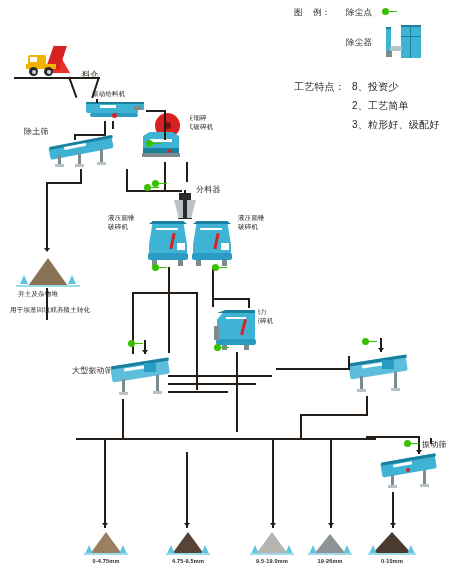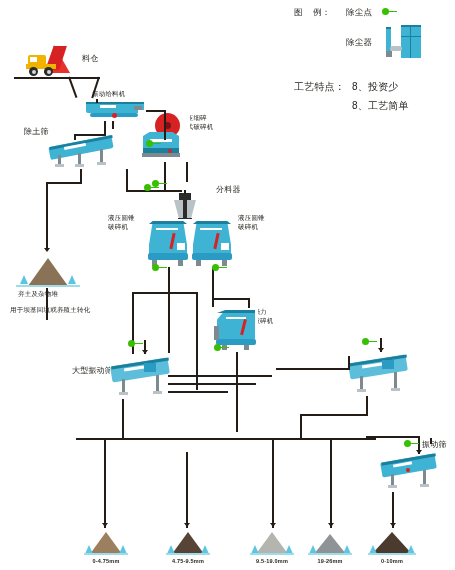--- a/index.html
+++ b/index.html
@@ -94,21 +94,22 @@
     <div class="tealbar" style="left:19px;top:1px;width:20px;height:33px;"></div>
     <div class="teald" style="left:19px;top:1px;width:20px;height:2px;"></div>
     <div class="teald" style="left:19px;top:12px;width:20px;height:1.4px;"></div>
     <div class="teald" style="left:28px;top:1px;width:1.4px;height:33px;"></div>
     <div class="gray" style="left:8px;top:22px;width:12px;height:5px;border-radius:3px;"></div>
     <div class="dkgray" style="left:4px;top:27px;width:6px;height:6px;"></div>
   </div>
 
   <div class="lbl feat" style="left:294px;top:80px;">工艺特点：</div>
   <div class="lbl feat" style="left:352px;top:80px;">8、投资少</div>
-  <div class="lbl feat" style="left:352px;top:99px;">8、工艺简单</div>
+  <div class="lbl feat" style="left:352px;top:99px;">2、工艺简单</div>
+  <div class="lbl feat" style="left:352px;top:118px;">3、粒形好、级配好</div>
 
   <div class="eq" style="left:22px;top:43px;width:54px;height:36px;">
 
     <div style="position:absolute;left:22px;top:2px;width:0;height:0;border-left:10px solid transparent;border-bottom:28px solid #e8312a;border-right:16px solid transparent;"></div>
     <div class="red" style="left:28px;top:3px;width:13px;height:24px;transform:skewX(-18deg);"></div>
 
     <div class="yellow" style="left:6px;top:12px;width:18px;height:11px;border-radius:2px;"></div>
     <div class="white" style="left:8px;top:14px;width:7px;height:5px;"></div>
     <div class="yellow" style="left:4px;top:21px;width:30px;height:5px;"></div>
 
@@ -116,21 +117,21 @@
     <div class="black" style="left:22px;top:24px;width:9px;height:9px;border-radius:50%;"></div>
     <div style="position:absolute;left:9.5px;top:26.5px;width:4px;height:4px;border-radius:50%;background:#d8d8d8;"></div>
     <div style="position:absolute;left:24.5px;top:26.5px;width:4px;height:4px;border-radius:50%;background:#d8d8d8;"></div>
   </div>
 
   <div class="abs" style="left:60px;top:77px;width:42px;height:24px;">
     <div class="ln lnh" style="left:0;top:0;width:40px;"></div>
     <div class="ln" style="left:8px;top:0;width:1.6px;height:22px;transform:rotate(-20deg);transform-origin:top;"></div>
     <div class="ln" style="left:38px;top:0;width:1.6px;height:22px;transform:rotate(18deg);transform-origin:top;"></div>
   </div>
-  <div class="lbl big" style="left:82px;top:54px;">料仓</div>
+  <div class="lbl big" style="left:82px;top:70px;">料仓</div>
 
   <div class="lbl" style="left:92px;top:90px;">振动给料机</div>
   <div class="eq" style="left:84px;top:99px;width:62px;height:22px;">
     <div class="tealbar" style="left:2px;top:3px;width:58px;height:11px;border-radius:2px;"></div>
     <div class="teald" style="left:2px;top:3px;width:58px;height:2px;"></div>
     <div class="teal2" style="left:6px;top:14px;width:48px;height:4px;border-radius:2px;"></div>
     <div class="white" style="left:16px;top:6px;width:16px;height:3px;"></div>
     <div class="red" style="left:28px;top:14px;width:5px;height:5px;border-radius:50%;"></div>
     <div class="dkgray" style="left:50px;top:7px;width:8px;height:4px;"></div>
   </div>
@@ -155,21 +156,21 @@
     <div class="red" style="left:17px;top:3px;width:25px;height:25px;border-radius:50%;"></div>
     <div style="position:absolute;left:26px;top:12px;width:7px;height:7px;border-radius:50%;background:#7d1111;"></div>
 
     <div class="tealbar" style="left:5px;top:22px;width:36px;height:22px;clip-path:polygon(0 18%,18% 0,82% 0,100% 18%,100% 100%,0 100%);"></div>
     <div class="teald" style="left:5px;top:38px;width:36px;height:6px;"></div>
     <div class="white" style="left:12px;top:29px;width:22px;height:3px;"></div>
     <div class="red" style="left:30px;top:39px;width:4px;height:4px;border-radius:50%;"></div>
     <div class="dkgray" style="left:4px;top:43px;width:38px;height:4px;"></div>
   </div>
 
-  <div class="lbl big" style="left:196px;top:185px;margin-left:20px;">分料器</div>
+  <div class="lbl big" style="left:196px;top:185px;">分料器</div>
   <div class="eq" style="left:172px;top:193px;width:26px;height:38px;">
     <div class="black" style="left:7px;top:0;width:12px;height:7px;"></div>
     <div class="gray" style="left:2px;top:7px;width:22px;height:18px;clip-path:polygon(0 0,100% 0,78% 100%,22% 100%);"></div>
     <div class="black" style="left:11px;top:7px;width:4px;height:18px;"></div>
     <div class="black" style="left:6px;top:25px;width:14px;height:6px;"></div>
     <div class="black" style="left:1px;top:28px;width:8px;height:4px;transform:rotate(22deg);"></div>
     <div class="black" style="left:17px;top:28px;width:8px;height:4px;transform:rotate(-22deg);"></div>
   </div>
 
   <div class="lbl" style="left:108px;top:214px;">液压圆锥

